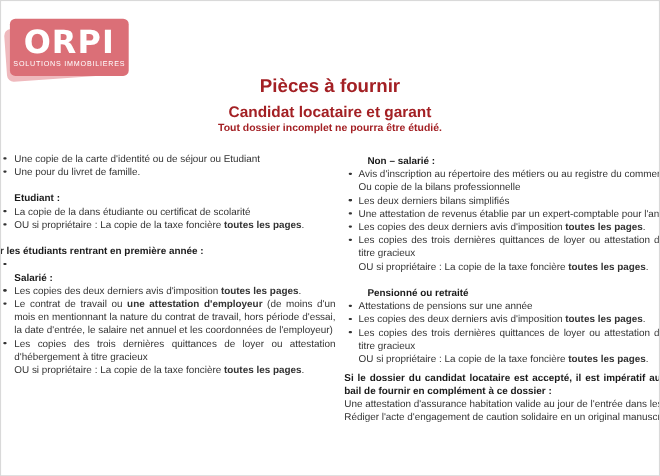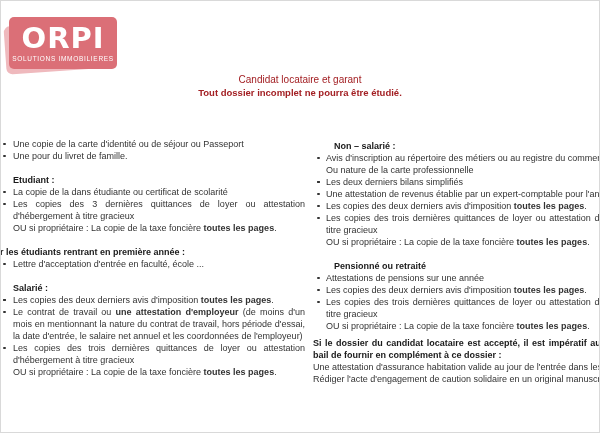--- a/index.html
+++ b/index.html
@@ -26,21 +26,21 @@
     font-size:29px; line-height:1; color:#ffffff; letter-spacing:1px;
   }
   .logo-tagline {
     font-size:6.5px; color:#ffffff; letter-spacing:0.7px; margin-top:2px;
     white-space:nowrap;
   }
 
   
   .title-block { position:absolute; left:0; top:69px; width:100%; text-align:center; color:#a32024; }
   .title   { font-size:17px;  font-weight:bold; line-height:1.1; }
-  .subtitle{ font-size:10px; font-weight:normal; margin-top:4px; }
+  .subtitle{ font-size:14px; font-weight:bold; margin-top:4px; }
   .warning { font-size:9.5px; font-weight:bold; margin-top:2px; }
 
   
   .col { position:absolute; font-size:9px; line-height:12px; }
   .col-left  { left:-18px; top:137px; width:322px; }
   .col-right { left:312px; top:139px; width:350px; }
 
   .section { margin-top:12px; }
   .section:first-child { margin-top:0; }
 
@@ -68,53 +68,54 @@
 
   <div class="logo">
     <div class="logo-back"></div>
     <div class="logo-box">
       <div class="logo-name">ORPI</div>
       <div class="logo-tagline">SOLUTIONS IMMOBILIERES</div>
     </div>
   </div>
 
   <div class="title-block">
+    <div class="title">Pièces à fournir</div>
     <div class="subtitle">Candidat locataire et garant</div>
     <div class="warning">Tout dossier incomplet ne pourra être étudié.</div>
   </div>
 
   <div class="col col-left">
       <div class="section">
-        <div class="item"><span class="dot"></span><span>Une copie de la carte d'identité ou de séjour ou Passeport</span></div>
+        <div class="item"><span class="dot"></span><span>Une copie de la carte d'identité ou de séjour ou Etudiant</span></div>
         <div class="item"><span class="dot"></span><span>Une pour du livret de famille.</span></div>
       </div>
       <div class="section">
         <div class="heading">Etudiant :</div>
         <div class="item"><span class="dot"></span><span>La copie de la dans étudiante ou certificat de scolarité</span></div>
-        <div class="item"><span class="dot"></span><span>Les copies des 3 dernières quittances de loyer ou attestation d'hébergement à titre gracieux</span></div>
+        <div class="item"><span class="dot"></span></div>
         <div class="item"><span>OU si propriétaire : La copie de la taxe foncière <b>toutes les pages</b>.</span></div>
       </div>
       <div class="section">
         <div class="heading outdent">Pour les étudiants rentrant en première année :</div>
-        <div class="item"><span class="dot"></span><span>Lettre d'acceptation d'entrée en faculté, école ...</span></div>
+        <div class="item"><span class="dot"></span></div>
       </div>
       <div class="section">
         <div class="heading">Salarié :</div>
         <div class="item"><span class="dot"></span></div>
         <div class="item"><span class="dot"></span><span>Les copies des deux derniers avis d'imposition <b>toutes les pages</b>.</span></div>
         <div class="item"><span class="dot"></span><span>Le contrat de travail ou <b>une attestation d'employeur</b> (de moins d'un mois en mentionnant la nature du contrat de travail, hors période d'essai, la date d'entrée, le salaire net annuel et les coordonnées de l'employeur)</span></div>
         <div class="item"><span class="dot"></span><span>Les copies des trois dernières quittances de loyer ou attestation d'hébergement à titre gracieux</span></div>
         <div class="item"><span>OU si propriétaire : La copie de la taxe foncière <b>toutes les pages</b>.</span></div>
       </div>
     </div>
   <div class="col col-right">
       <div class="section">
         <div class="heading">Non – salarié :</div>
         <div class="item"><span class="dot"></span><span>Avis d'inscription au répertoire des métiers ou au registre du commerce</span></div>
-        <div class="item"><span>Ou nature de la carte professionnelle</span></div>
+        <div class="item"><span>Ou copie de la bilans professionnelle</span></div>
         <div class="item"><span class="dot"></span></div>
         <div class="item"><span class="dot"></span><span>Les deux derniers bilans simplifiés</span></div>
         <div class="item"><span class="dot"></span><span>Une attestation de revenus établie par un expert-comptable pour l'année en cours</span></div>
         <div class="item"><span class="dot"></span><span>Les copies des deux derniers avis d'imposition <b>toutes les pages</b>.</span></div>
         <div class="item"><span class="dot"></span><span>Les copies des trois dernières quittances de loyer ou attestation d'hébergement à titre gracieux</span></div>
         <div class="item"><span>OU si propriétaire : La copie de la taxe foncière <b>toutes les pages</b>.</span></div>
       </div>
       <div class="section">
         <div class="heading">Pensionné ou retraité</div>
         <div class="item"><span class="dot"></span><span>Attestations de pensions sur une année</span></div>

